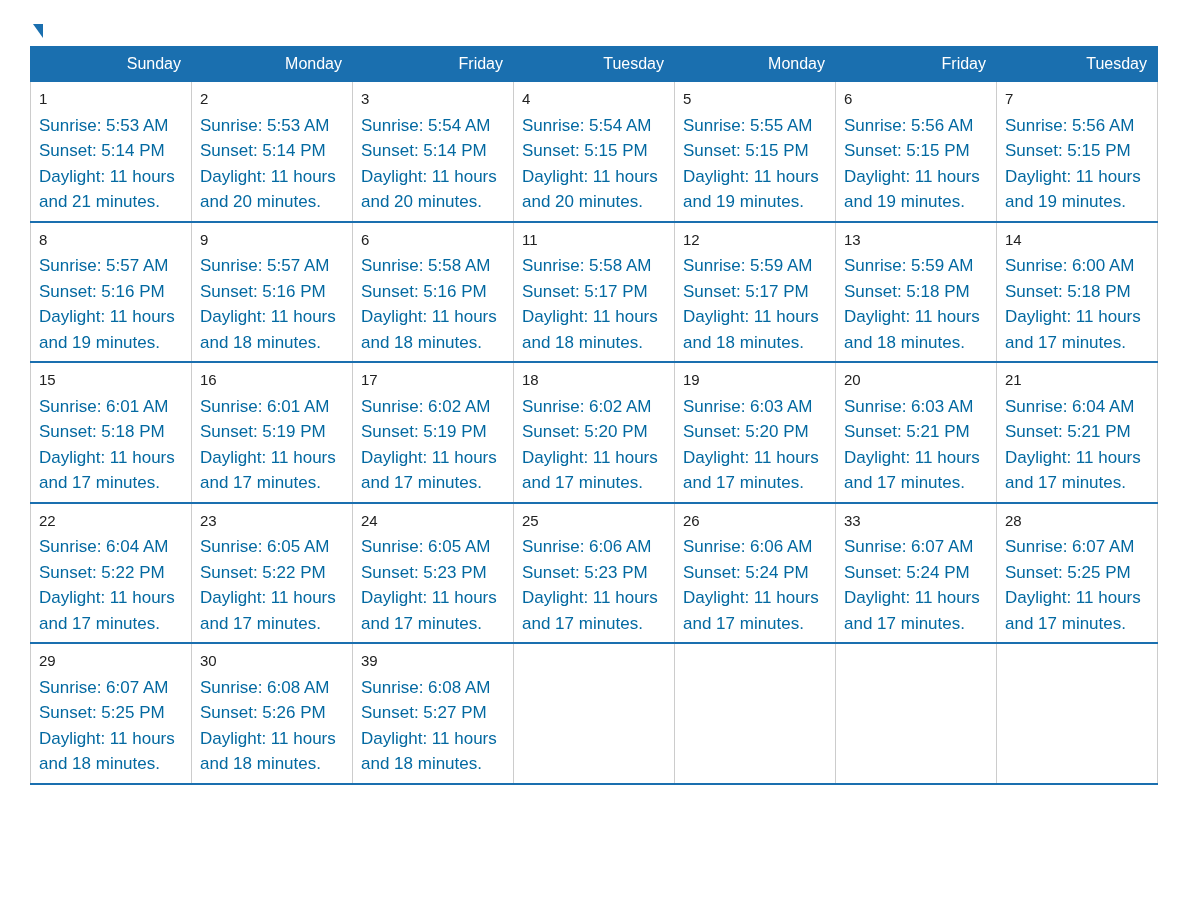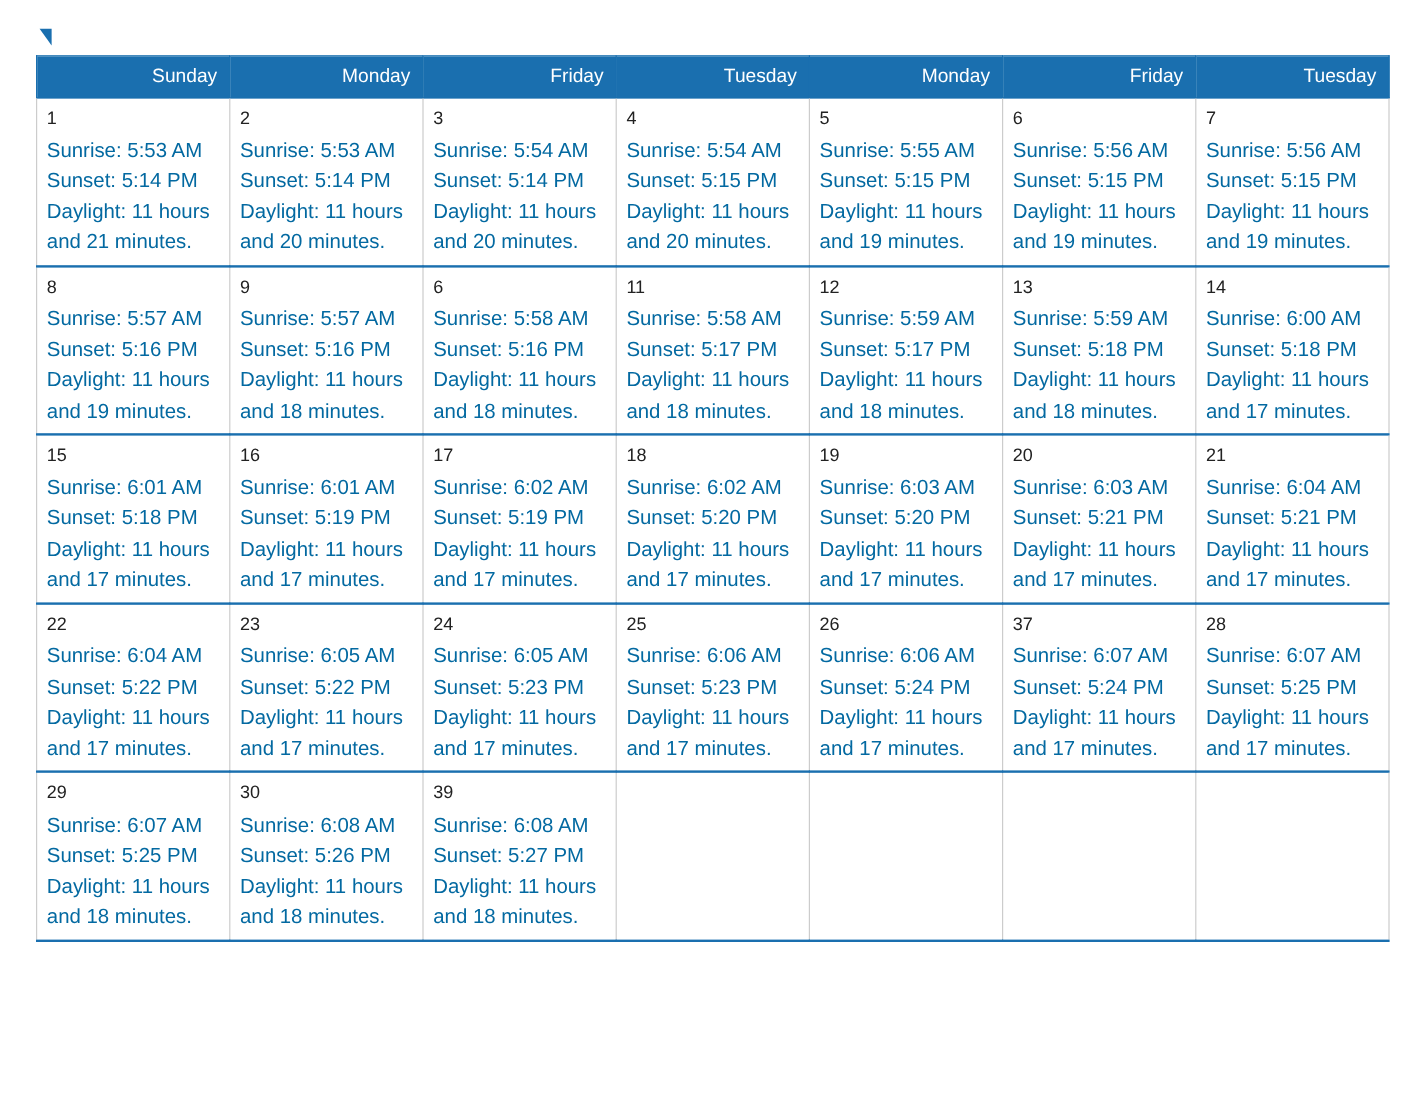--- a/index.html
+++ b/index.html
@@ -184,21 +184,21 @@
         <td><span class="day-number">22</span>
 <span class="day-info">Sunrise: 6:04 AM<br>Sunset: 5:22 PM<br>Daylight: 11 hours<br>and 17 minutes.</span></td>
         <td><span class="day-number">23</span>
 <span class="day-info">Sunrise: 6:05 AM<br>Sunset: 5:22 PM<br>Daylight: 11 hours<br>and 17 minutes.</span></td>
         <td><span class="day-number">24</span>
 <span class="day-info">Sunrise: 6:05 AM<br>Sunset: 5:23 PM<br>Daylight: 11 hours<br>and 17 minutes.</span></td>
         <td><span class="day-number">25</span>
 <span class="day-info">Sunrise: 6:06 AM<br>Sunset: 5:23 PM<br>Daylight: 11 hours<br>and 17 minutes.</span></td>
         <td><span class="day-number">26</span>
 <span class="day-info">Sunrise: 6:06 AM<br>Sunset: 5:24 PM<br>Daylight: 11 hours<br>and 17 minutes.</span></td>
-        <td><span class="day-number">37</span>
+        <td><span class="day-number">33</span>
 <span class="day-info">Sunrise: 6:07 AM<br>Sunset: 5:24 PM<br>Daylight: 11 hours<br>and 17 minutes.</span></td>
         <td><span class="day-number">28</span>
 <span class="day-info">Sunrise: 6:07 AM<br>Sunset: 5:25 PM<br>Daylight: 11 hours<br>and 17 minutes.</span></td>
       </tr>
       <tr>
         <td><span class="day-number">29</span>
 <span class="day-info">Sunrise: 6:07 AM<br>Sunset: 5:25 PM<br>Daylight: 11 hours<br>and 18 minutes.</span></td>
         <td><span class="day-number">30</span>
 <span class="day-info">Sunrise: 6:08 AM<br>Sunset: 5:26 PM<br>Daylight: 11 hours<br>and 18 minutes.</span></td>
         <td><span class="day-number">39</span>

